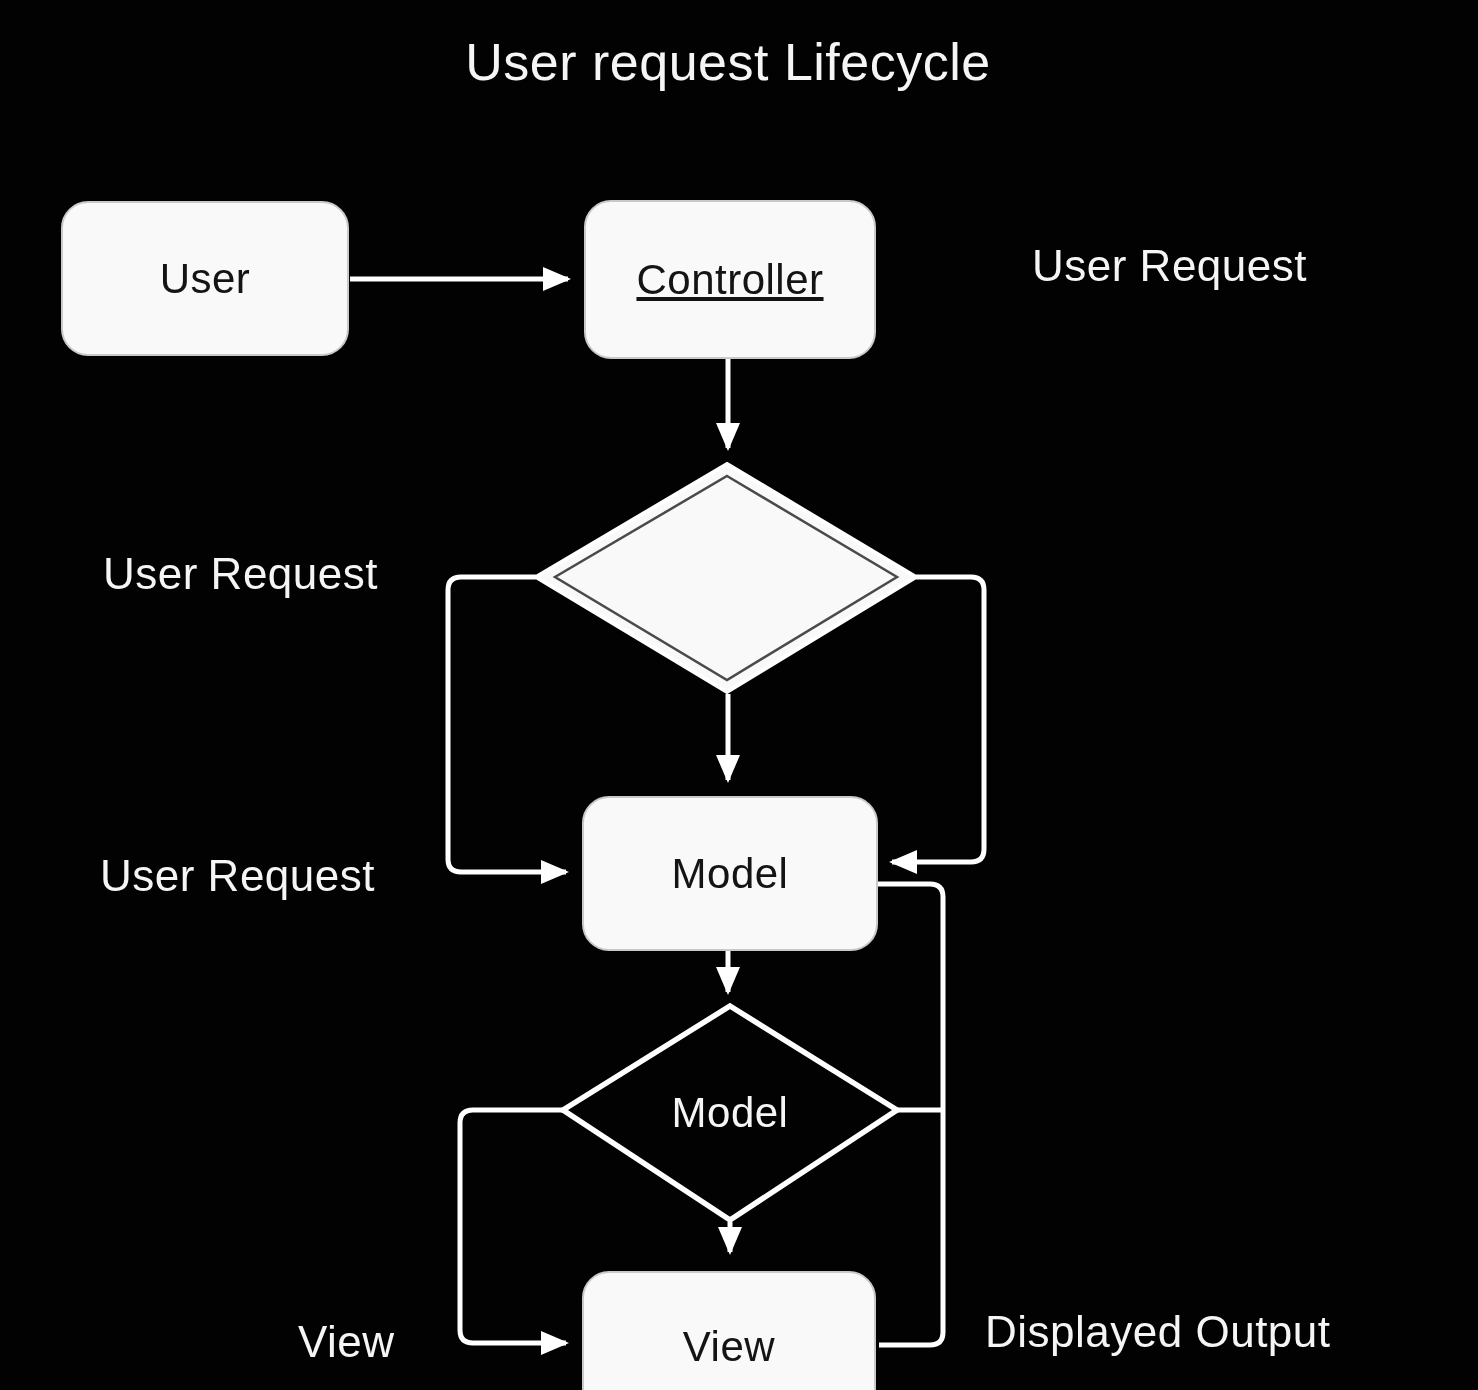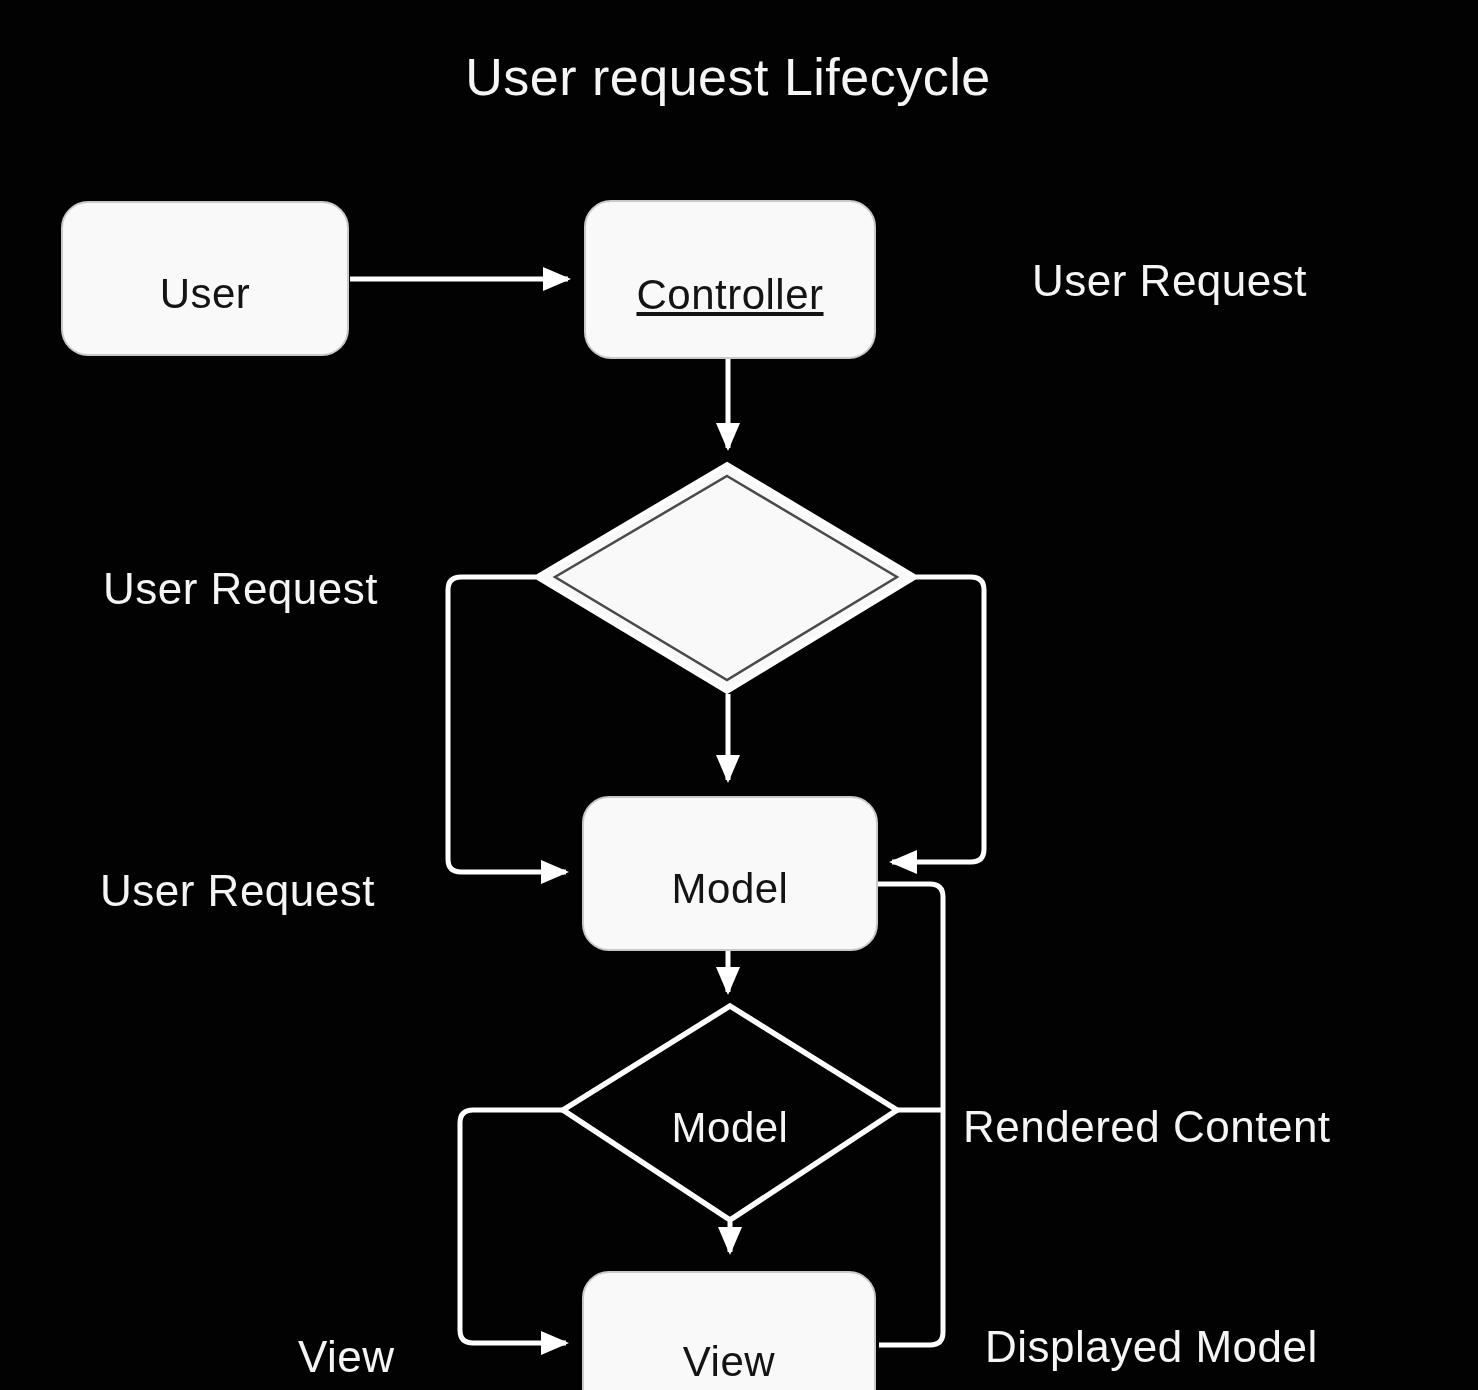--- a/index.html
+++ b/index.html
@@ -13,21 +13,21 @@
   }
   html,body{margin:0;padding:0;background:var(--background);}
   #stage{
     position:relative;
     width:1478px;height:1390px;
     overflow:hidden;
     background:var(--background);
     font-family:"Liberation Sans","DejaVu Sans",sans-serif;
   }
   #diagram-svg{position:absolute;left:0;top:0;}
-  .overlay{position:absolute;left:0;top:0;width:1478px;height:1114px;pointer-events:none;margin-top:15px;}
+  .overlay{position:absolute;left:0;top:0;width:1478px;height:1114px;pointer-events:none;}
   .node-label{
     position:absolute;display:flex;align-items:center;justify-content:center;
     color:var(--node-text);font-size:42px;letter-spacing:0.5px;border-radius:17px;
   }
   .side-label{
     position:absolute;color:var(--label-text);font-size:44px;line-height:1.38;
     letter-spacing:0.5px;white-space:nowrap;
   }
   .diamond-label{
     position:absolute;display:flex;align-items:center;justify-content:center;
@@ -86,19 +86,18 @@
     </div>
 
     <div class="side-label" style="left:103px;top:544px;">User Request</div>
 
     <div class="side-label" style="left:1020px;top:520px;">
     </div>
 
     <div class="side-label" style="left:100px;top:846px;">User Request</div>
 
 
-    <div class="side-label" style="left:963px;top:1082px;">Rendered Content</div>
 
     <div class="side-label" style="left:298px;top:1312px;">View</div>
 
-    <div class="side-label" style="left:985px;top:1302px;">Displayed Model</div>
+    <div class="side-label" style="left:985px;top:1302px;">Displayed Output</div>
   </div>
 </div>
 
 </body></html>

